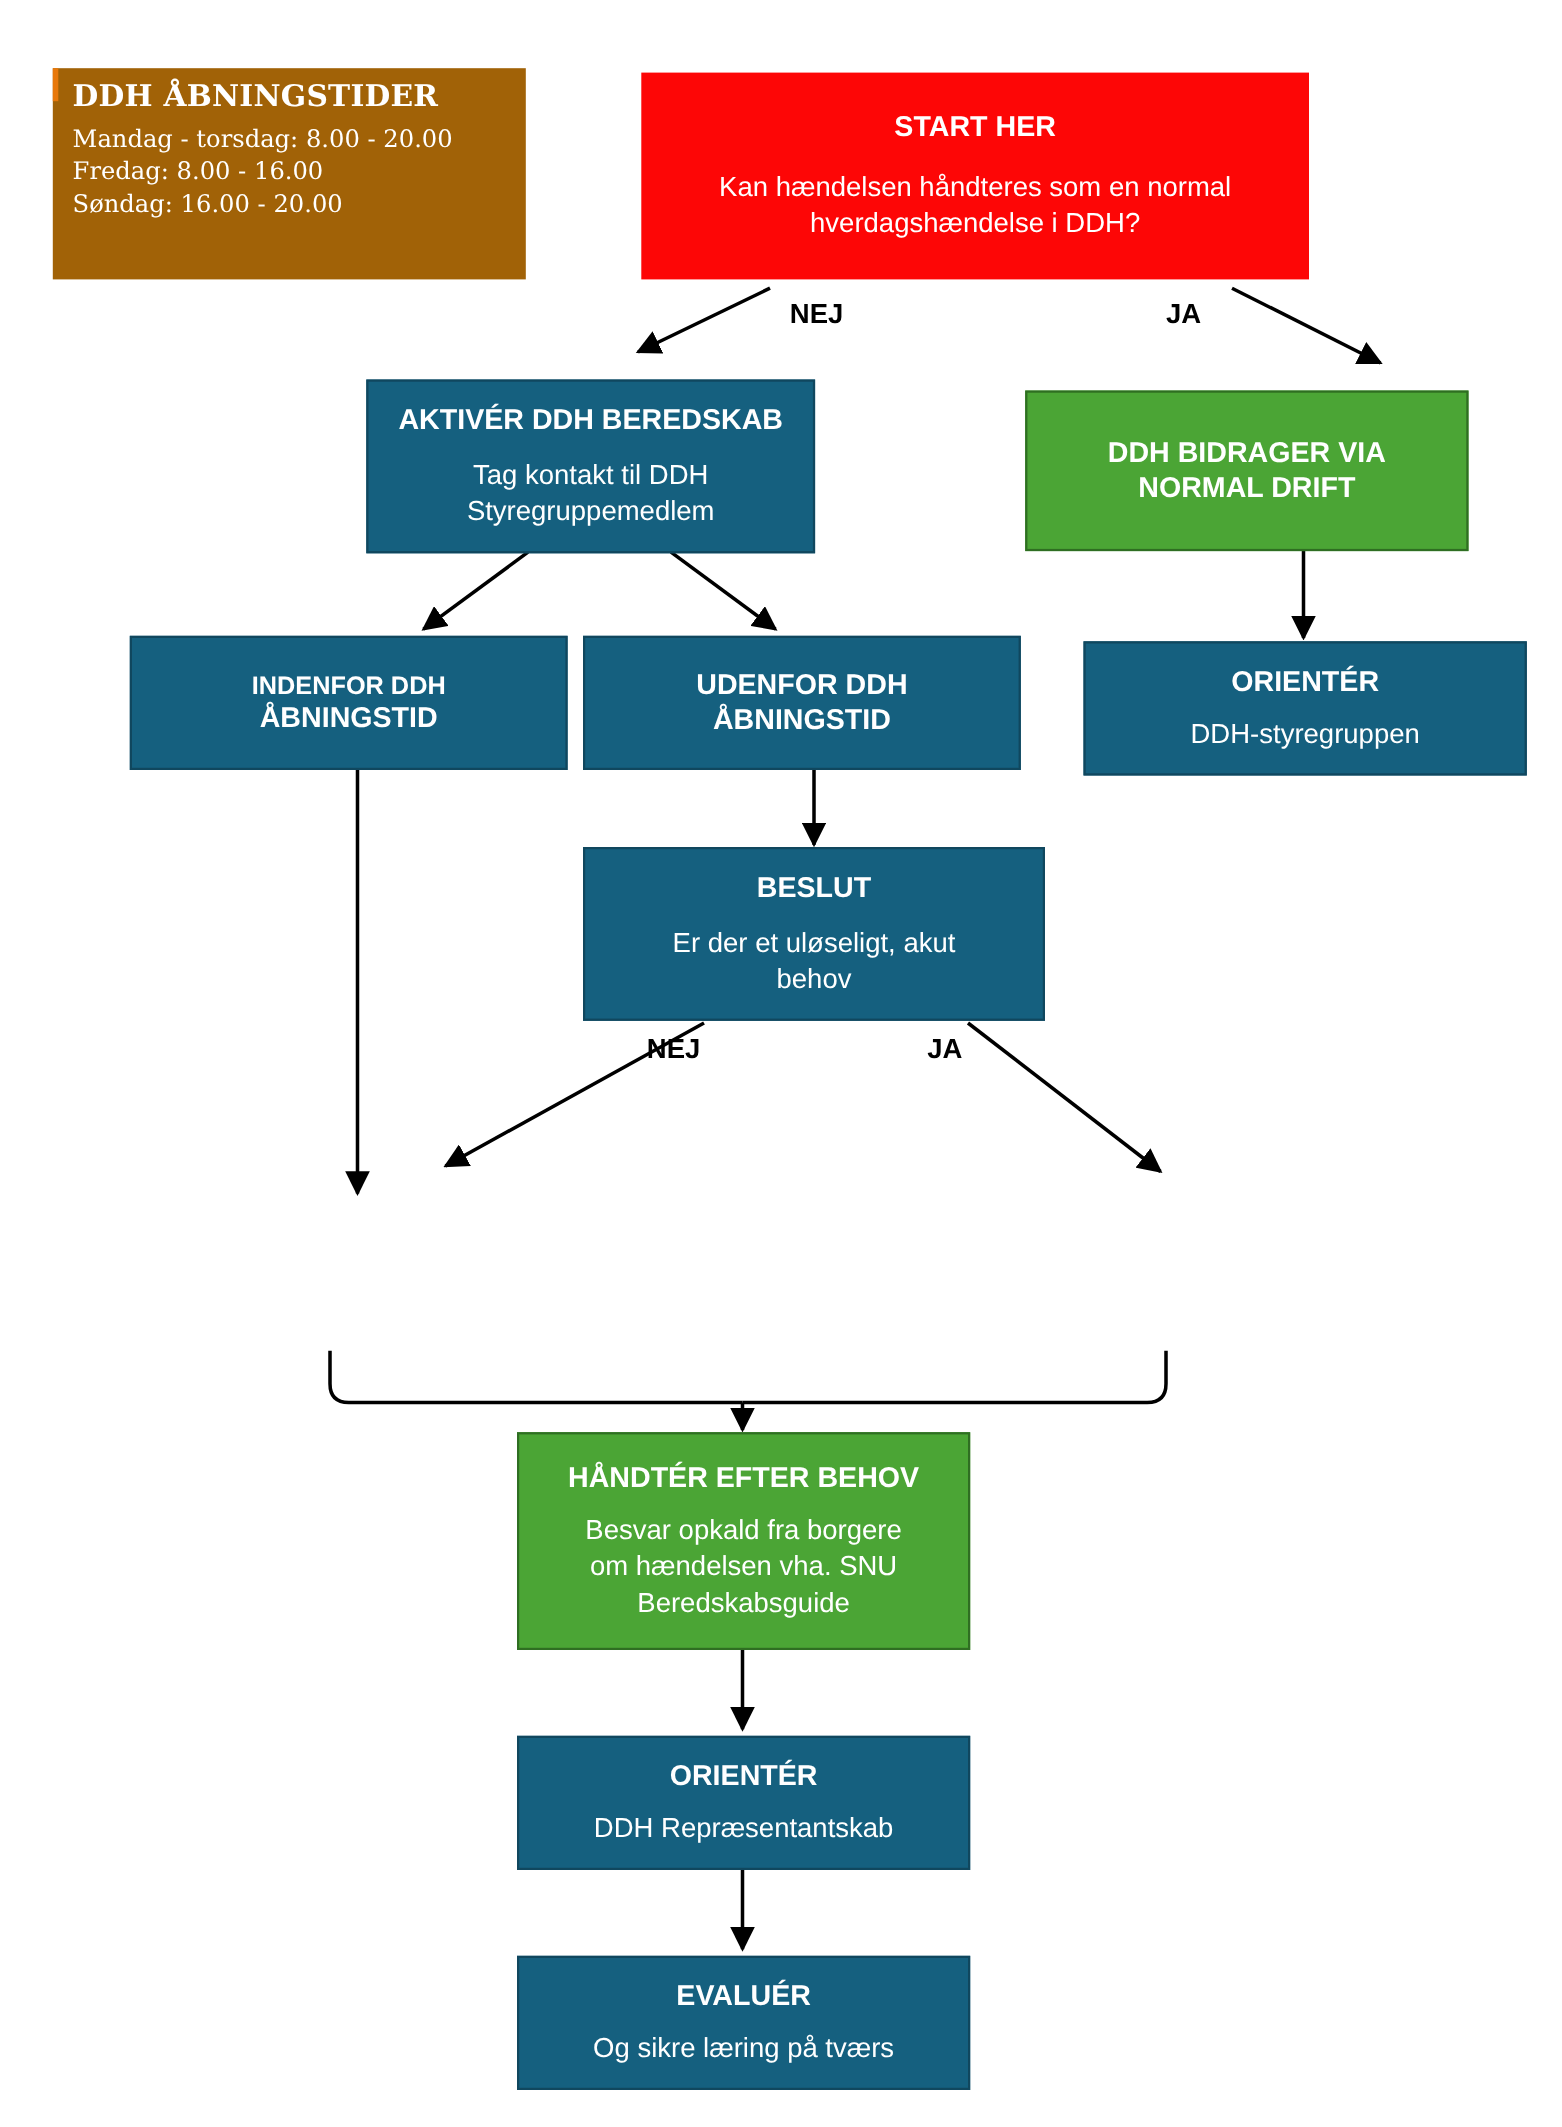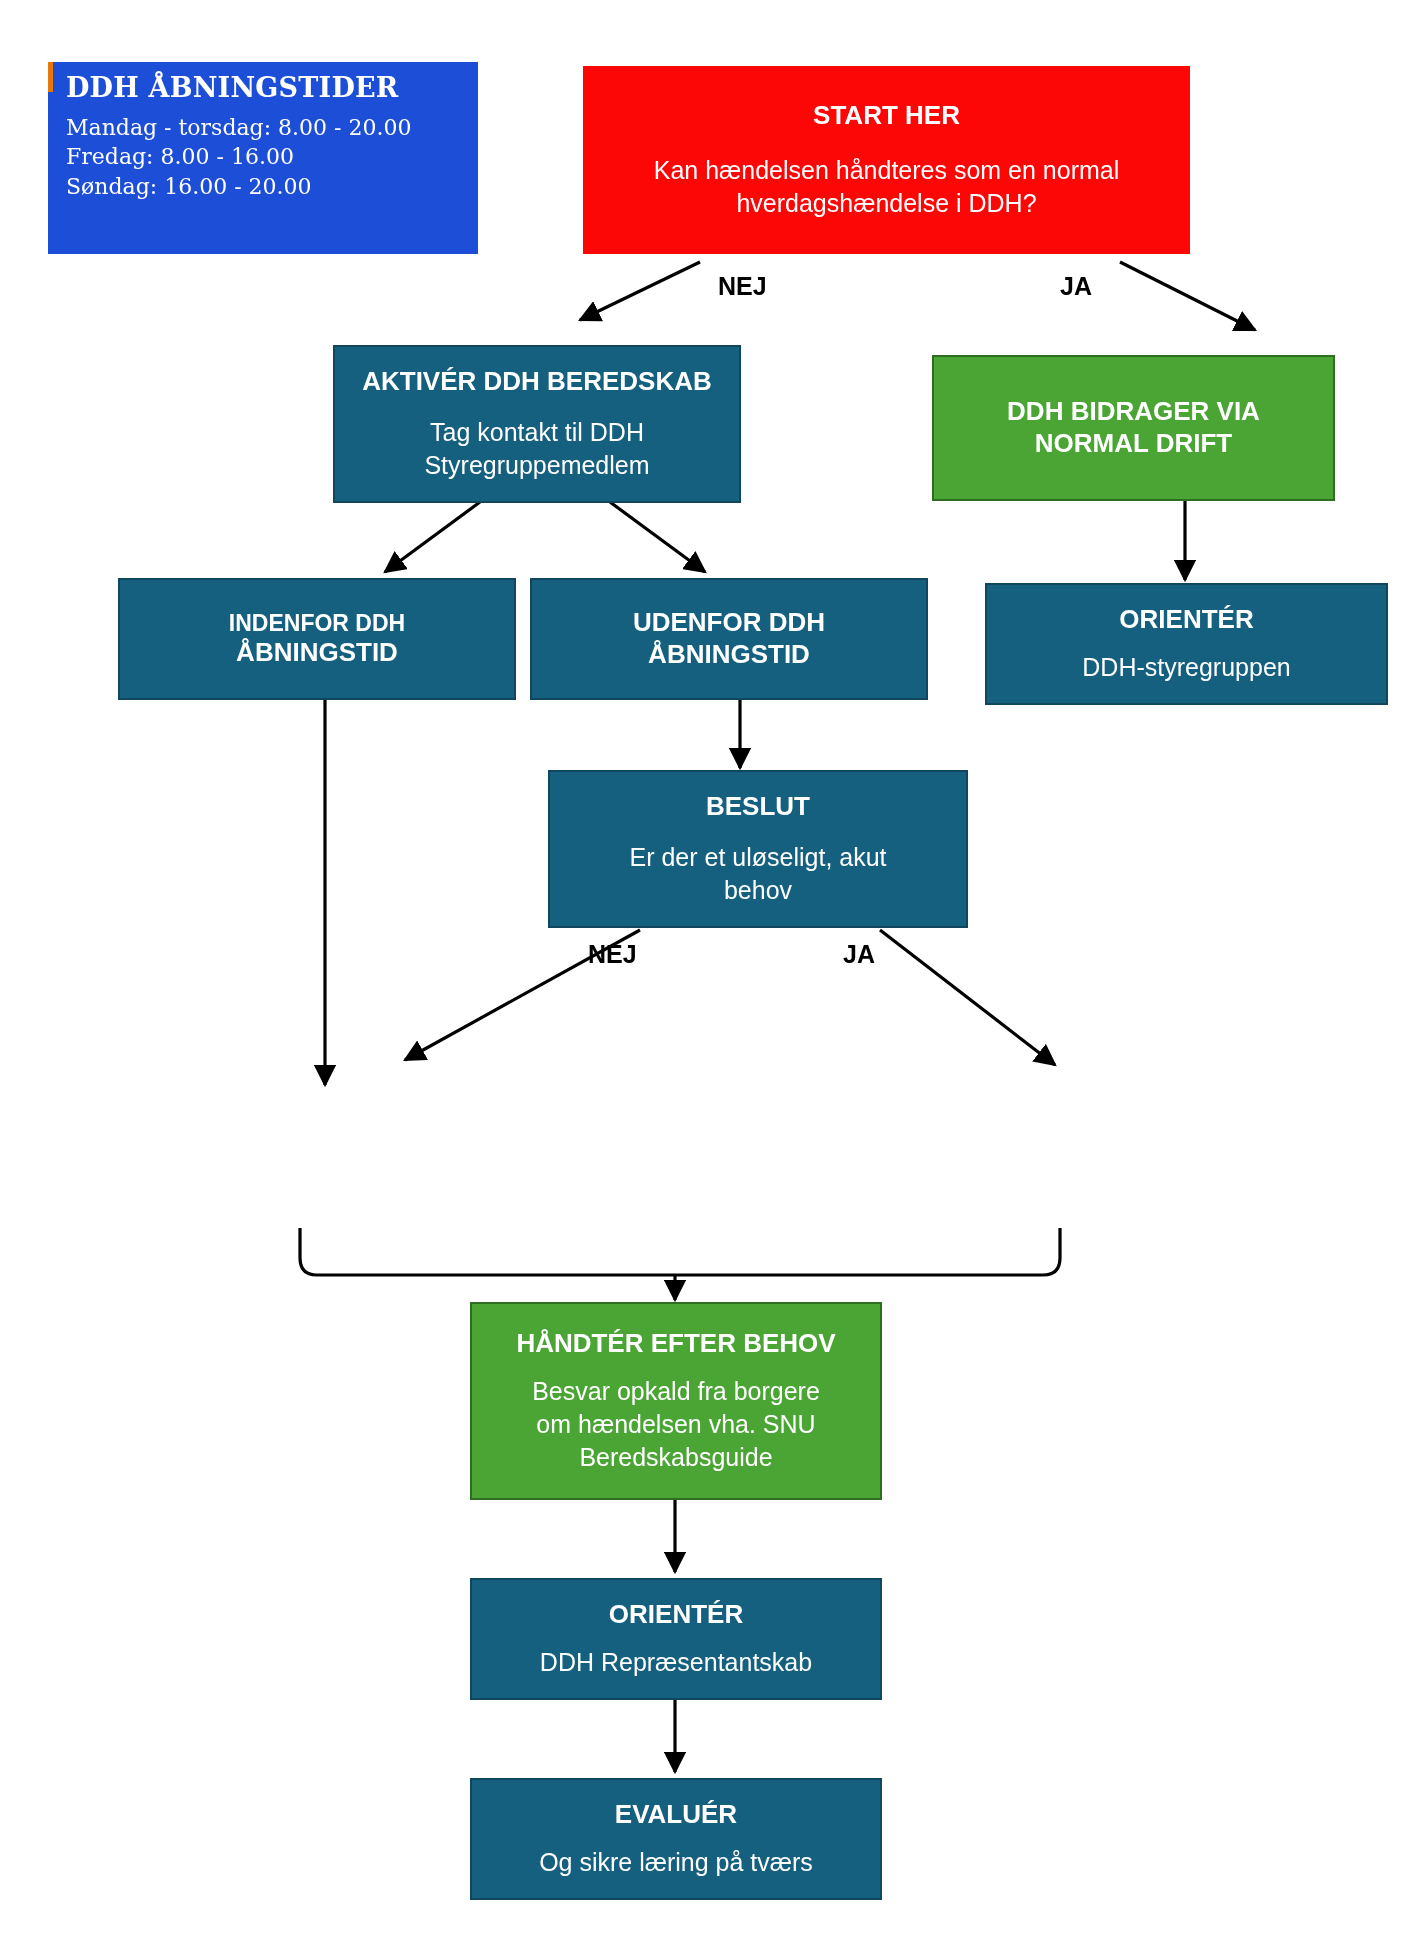--- a/index.html
+++ b/index.html
@@ -61,21 +61,21 @@
     background: #4ba535;
     border-color: #2f6e22;
   }
   
   .n-red {
     background: #fd0606;
     border: none;
   }
   
   .n-blue {
-    background: #1d4ed8;
+    background: #a16207;
     border: none;
     align-items: flex-start;
     justify-content: flex-start;
     text-align: left;
   }
   .n-blue .accentbar {
     position: absolute;
     left: 0;
     top: 0;
     width: 5px;
@@ -187,21 +187,21 @@
   <div class="node n-teal" style="left:530px; top:578px; width:398px; height:122px;">
     <div class="title" style="font-size:26px;">UDENFOR DDH</div>
     <div class="title" style="font-size:26px;">ÅBNINGSTID</div>
   </div>
 
   <div class="node n-teal" style="left:985px; top:583px; width:403px; height:122px;">
     <div class="title" style="font-size:26px; margin-bottom:16px;">ORIENTÉR</div>
     <div class="body" style="font-size:25px;">DDH-styregruppen</div>
   </div>
 
-  <div class="node n-teal" style="left:548px; top:770px; width:420px; height:158px;">
+  <div class="node n-teal" style="left:530px; top:770px; width:420px; height:158px;">
     <div class="title" style="font-size:26px; margin-bottom:18px;">BESLUT</div>
     <div class="body" style="font-size:25px;">Er der et uløseligt, akut</div>
     <div class="body" style="font-size:25px;">behov</div>
   </div>
 
 
 
   <div class="node n-green" style="left:470px; top:1302px; width:412px; height:198px;">
     <div class="title" style="font-size:26px; margin-bottom:16px;">HÅNDTÉR EFTER BEHOV</div>
     <div class="body" style="font-size:25px;">Besvar opkald fra borgere</div>

